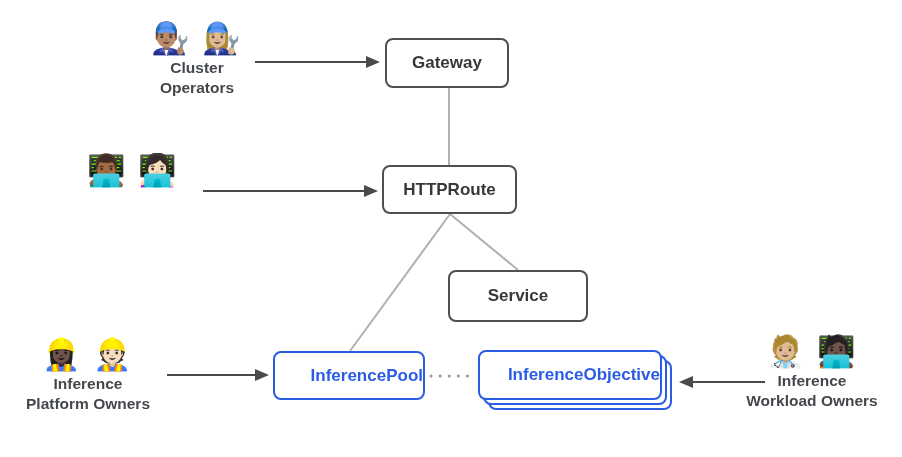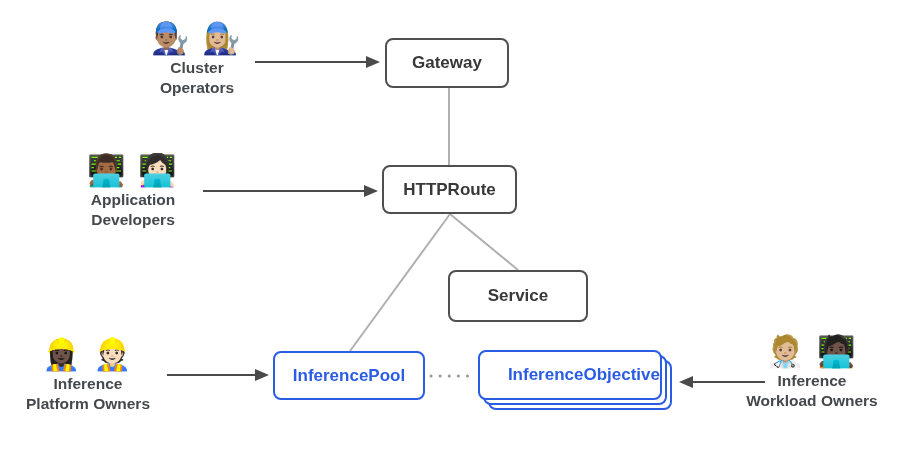--- a/index.html
+++ b/index.html
@@ -29,20 +29,21 @@
     justify-content: center;
     font-weight: bold;
     font-size: 17px;
     color: #383838;
     z-index: 3;
   }
   .node.blue {
     border-color: #2b5ce4;
     border-width: 2.5px;
     color: #2b5ce4;
+    justify-content: flex-end;
   }
   .node-gateway      { left: 385px; top: 38px;  width: 124px; height: 50px; }
   .node-httproute    { left: 382px; top: 165px; width: 135px; height: 49px; }
   .node-service      { left: 448px; top: 270px; width: 140px; height: 52px; }
   .node-inferencepool{ left: 273px; top: 351px; width: 152px; height: 49px; }
   
   .stack-wrap { position: absolute; left: 478px; top: 350px; width: 184px; height: 50px; z-index: 2; }
   .stack-layer {
     position: absolute;
     left: 0; top: 0; right: 0; bottom: 0;
@@ -146,22 +147,20 @@
   </div>
 
   <div class="actor actor-cluster">
     <div class="actor-emoji">👨🏽‍🔧 👩🏼‍🔧</div>
     <div class="actor-label">Cluster
 Operators</div>
   </div>
 
   <div class="actor actor-appdev">
     <div class="actor-emoji">👨🏾‍💻 👩🏻‍💻</div>
-    <div class="actor-label">Application
-Developers</div>
   </div>
 
   <div class="actor actor-platform">
     <div class="actor-emoji">👷🏿‍♀️ 👷🏻</div>
     <div class="actor-label">Inference
 Platform Owners</div>
   </div>
 
   <div class="actor actor-workload">
     <div class="actor-emoji">🧑🏼‍⚕️ 🧑🏿‍💻</div>

